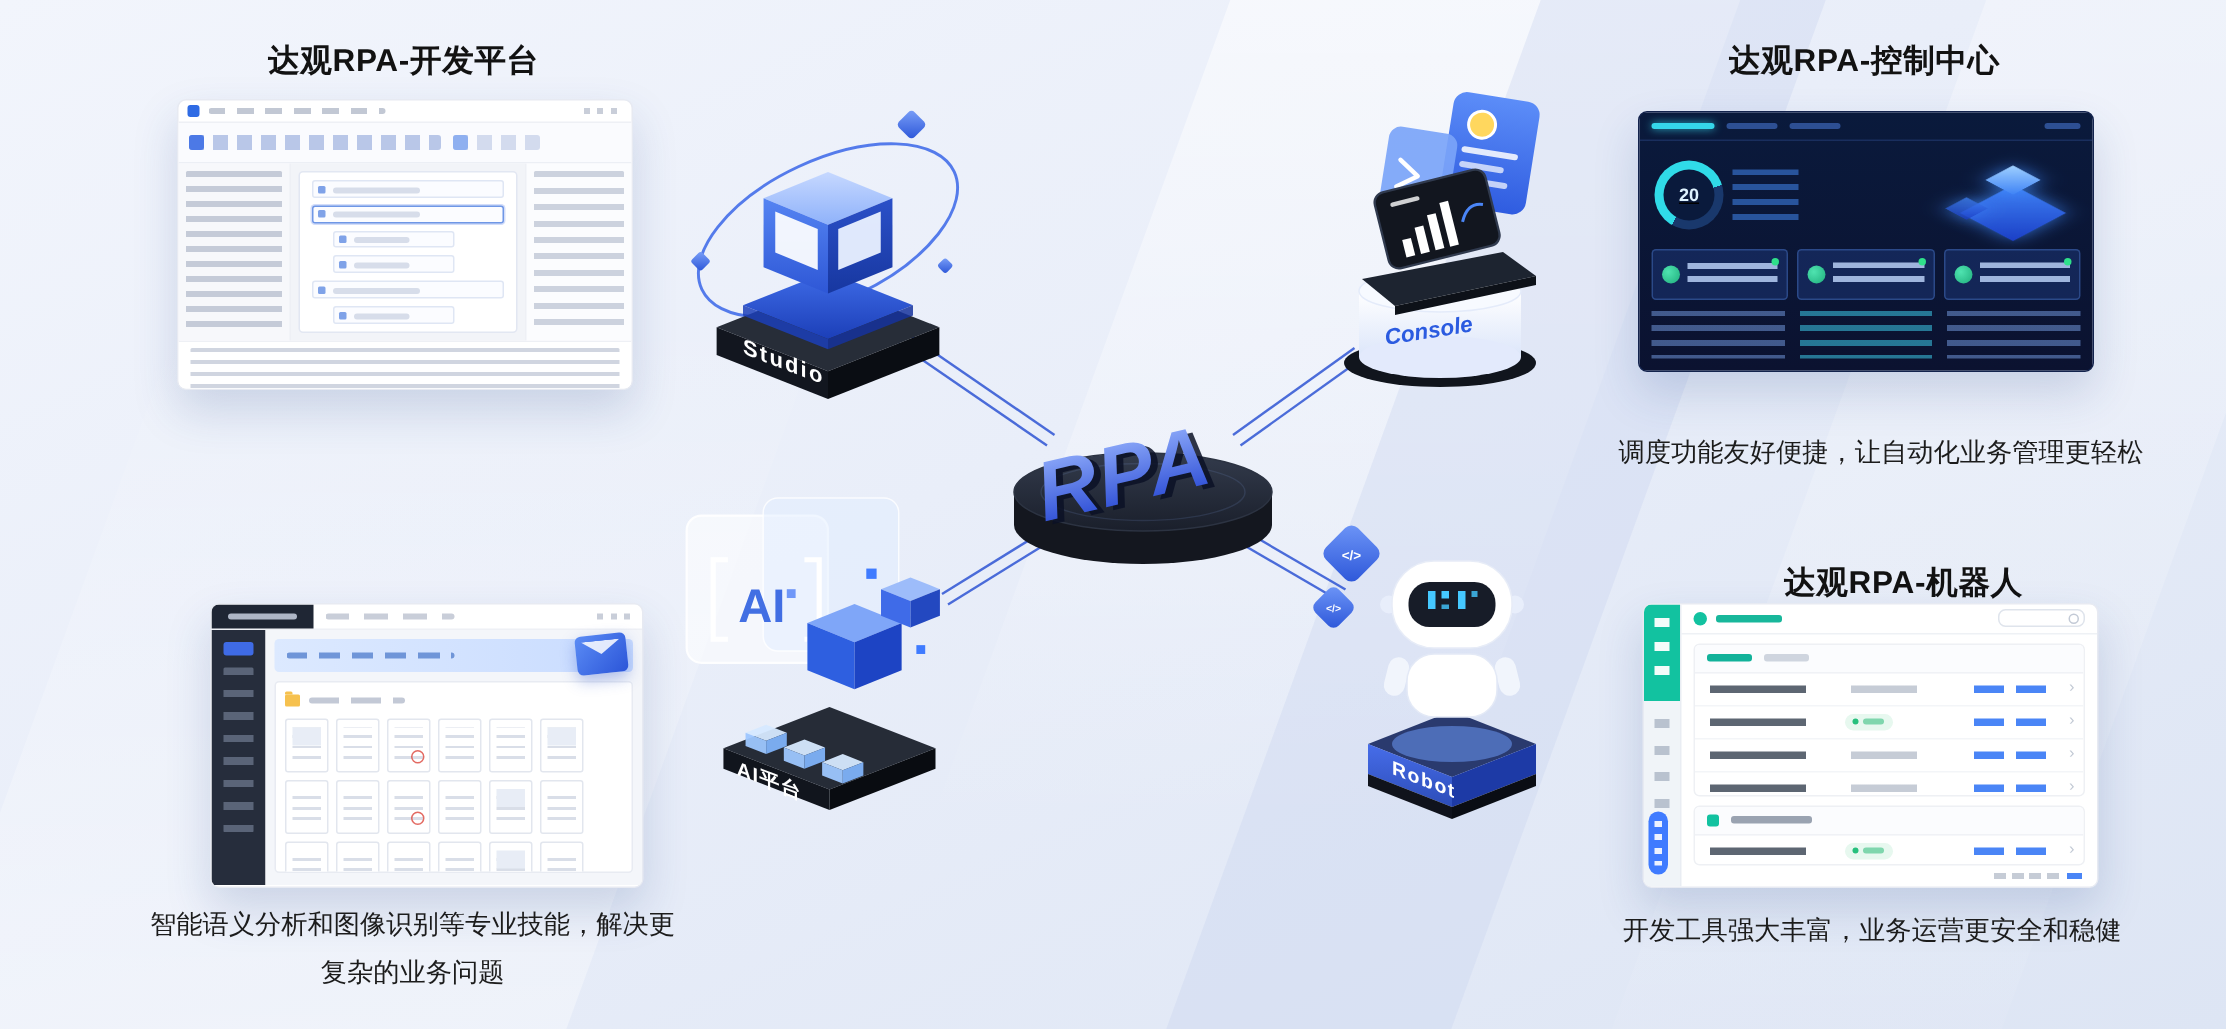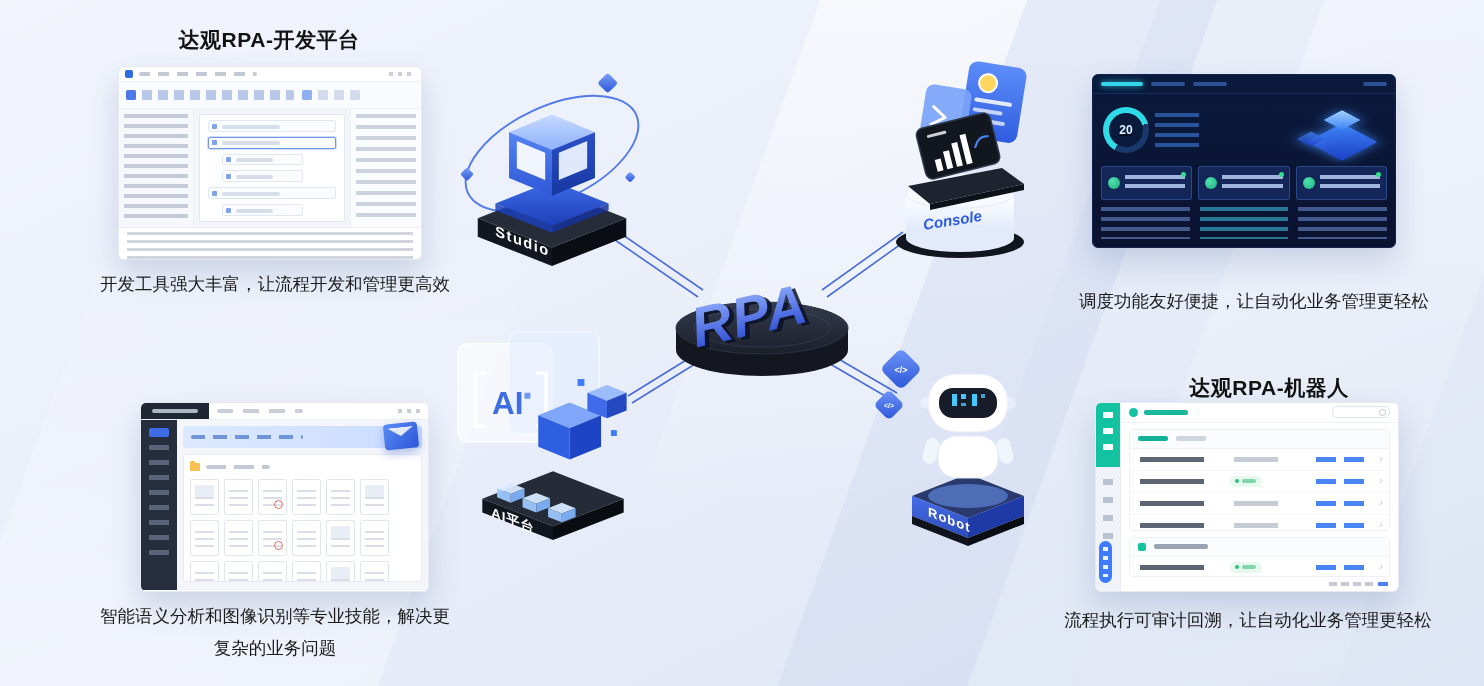--- a/index.html
+++ b/index.html
@@ -393,22 +393,22 @@
       </div>
       <div class="st-props">
         <div class="vbars"></div>
       </div>
     </div>
     <div class="st-log">
       <div class="vbars"></div>
     </div>
   </div>
 
-  <p class="caption" style="left:70px;top:268px;width:410px;margin:0">开发工具强大丰富，让流程开发和管理更高效</p>
-
+
+  <h2 class="qtitle" style="left:1088px;top:26px;width:310px;margin:0">达观RPA-控制中心</h2>
 
   <div class="shot cc">
     <div class="cc-top">
       <span class="tchip lit"></span>
       <span class="tchip"></span>
       <span class="tchip"></span>
       <span class="tchip end"></span>
     </div>
     <div class="cc-main">
       <div class="gauge">
@@ -536,15 +536,15 @@
             <span class="pill"></span>
           </div>
       </div>
       <div class="rb-foot">
         <span class="pg"></span>
         <span class="pg b"></span>
       </div>
     </div>
   </div>
 
-  <p class="caption" style="left:1028px;top:604px;width:440px;margin:0">流程执行可审计回溯，让自动化业务管理更轻松</p>
+  <p class="caption" style="left:1028px;top:604px;width:440px;margin:0">开发工具强大丰富，业务运营更安全和稳健</p>
 
 </div>
 
 </body></html>

